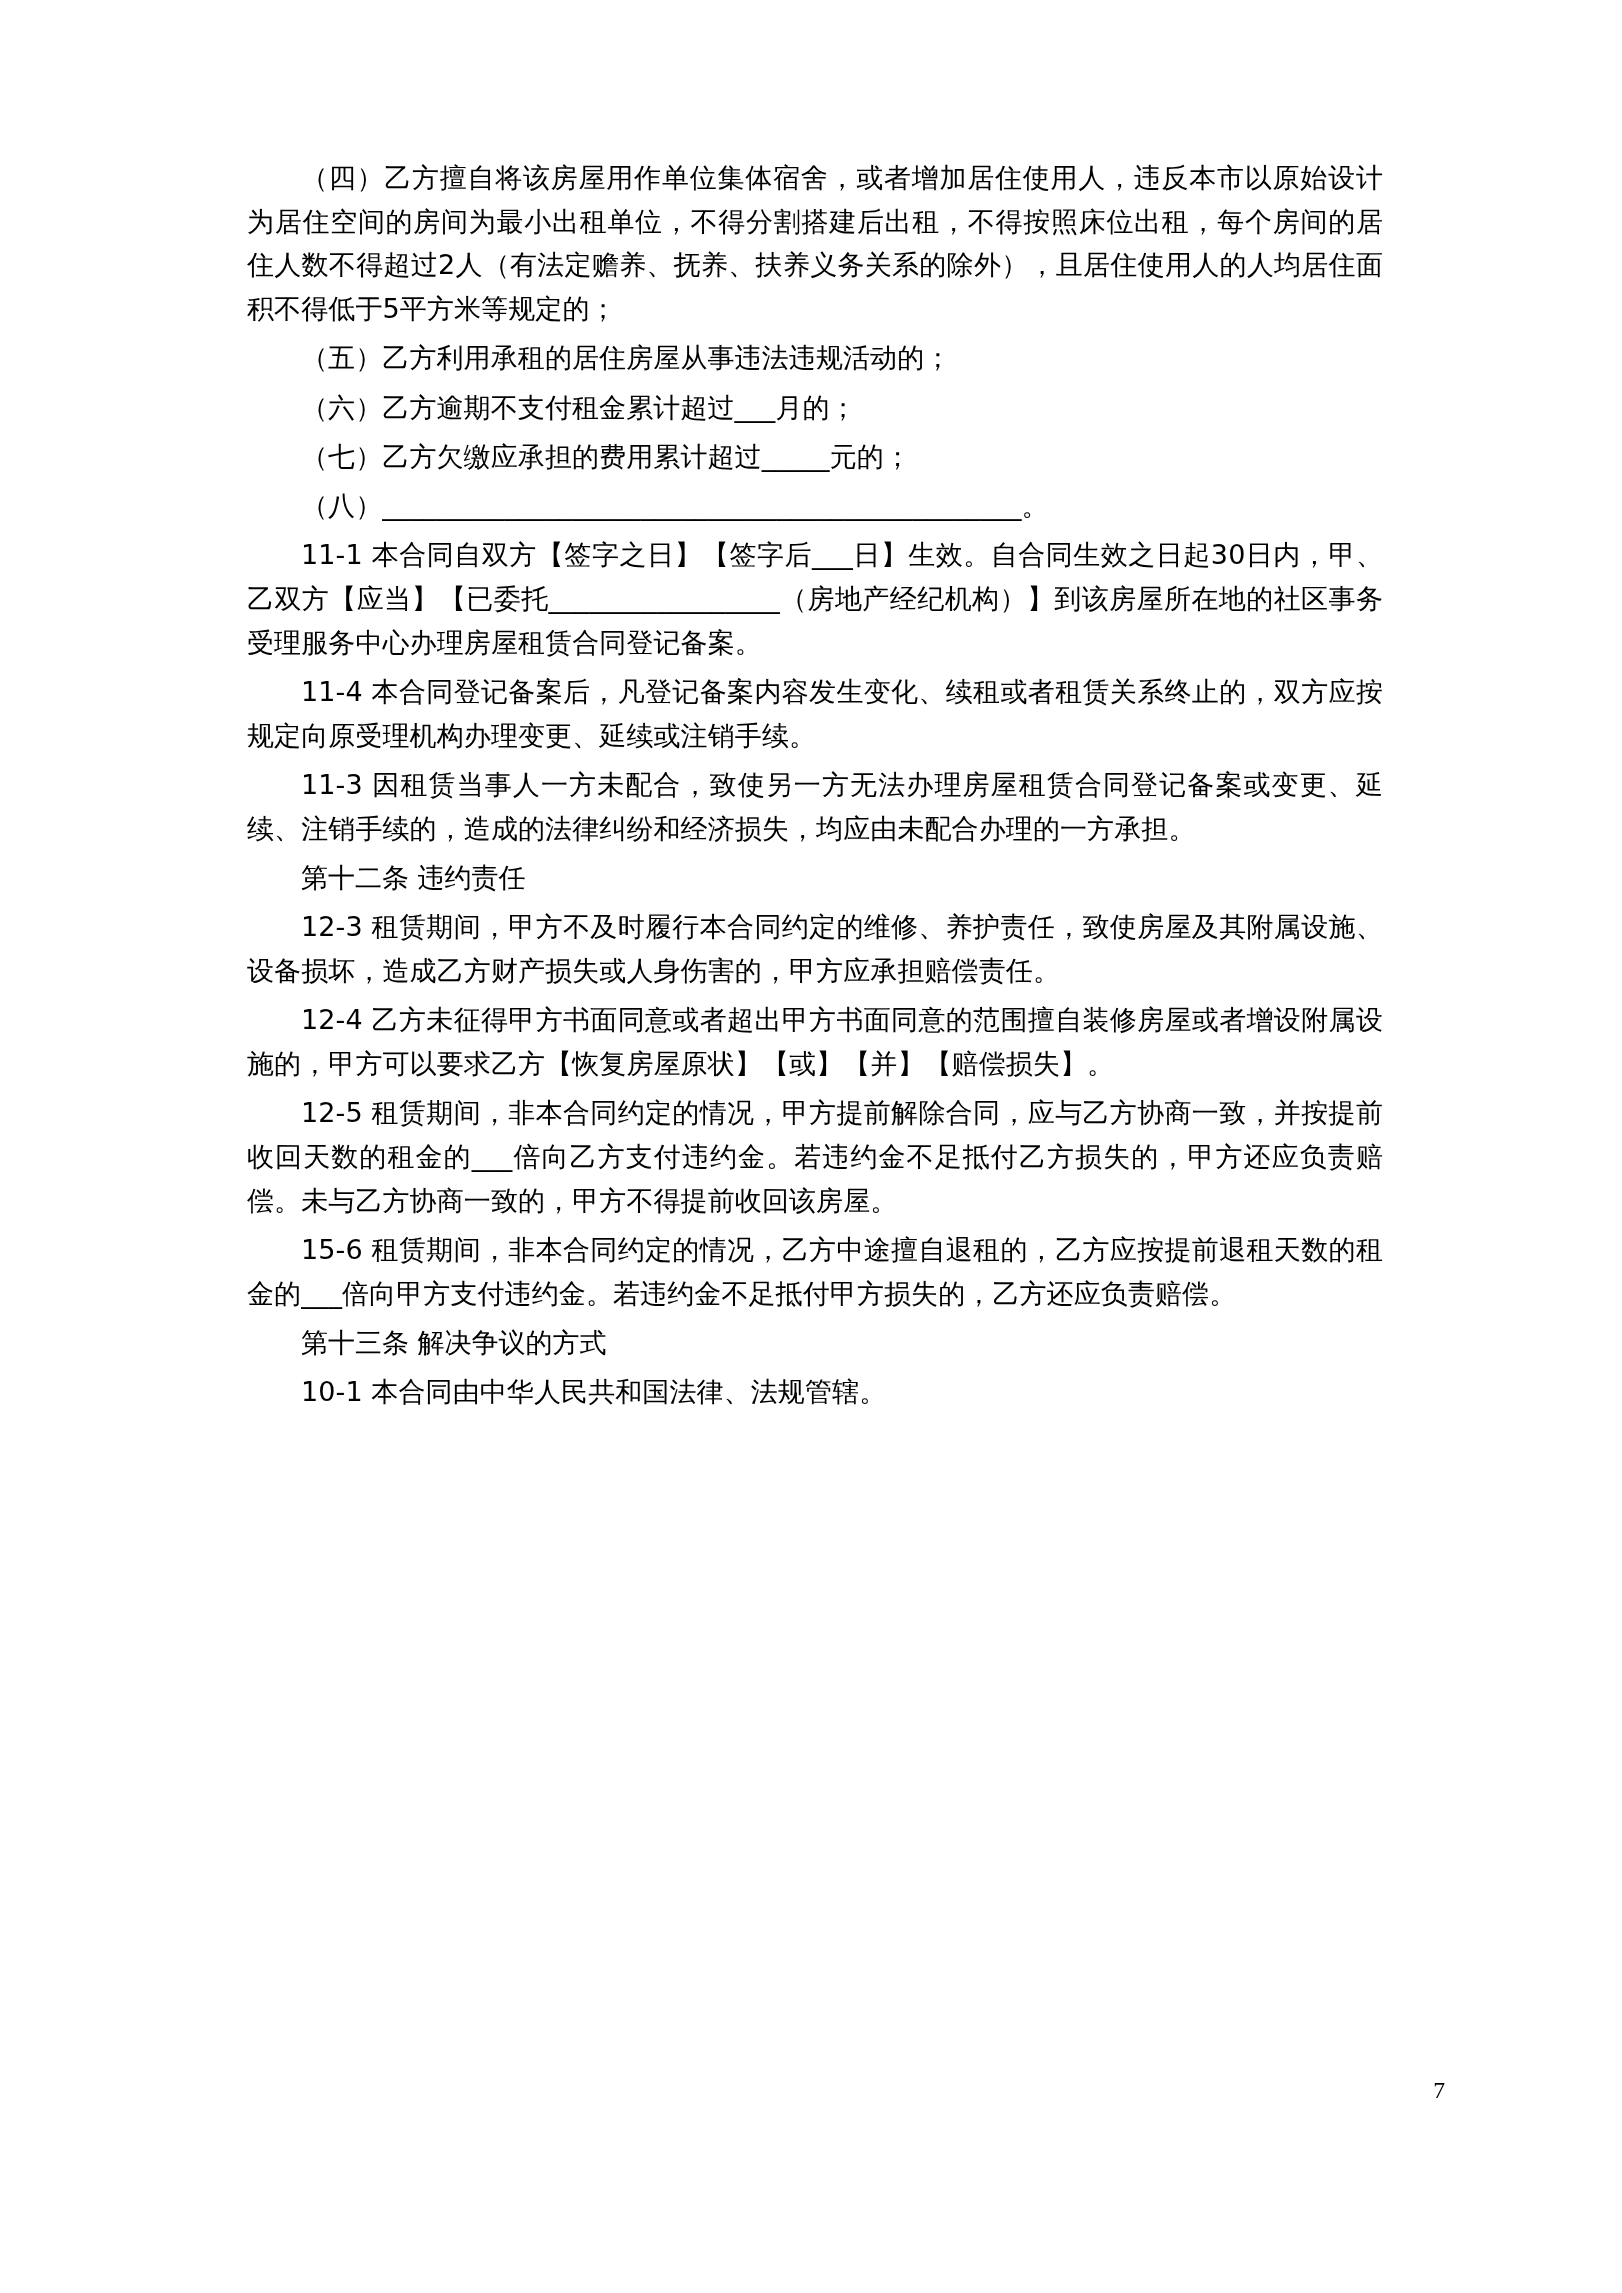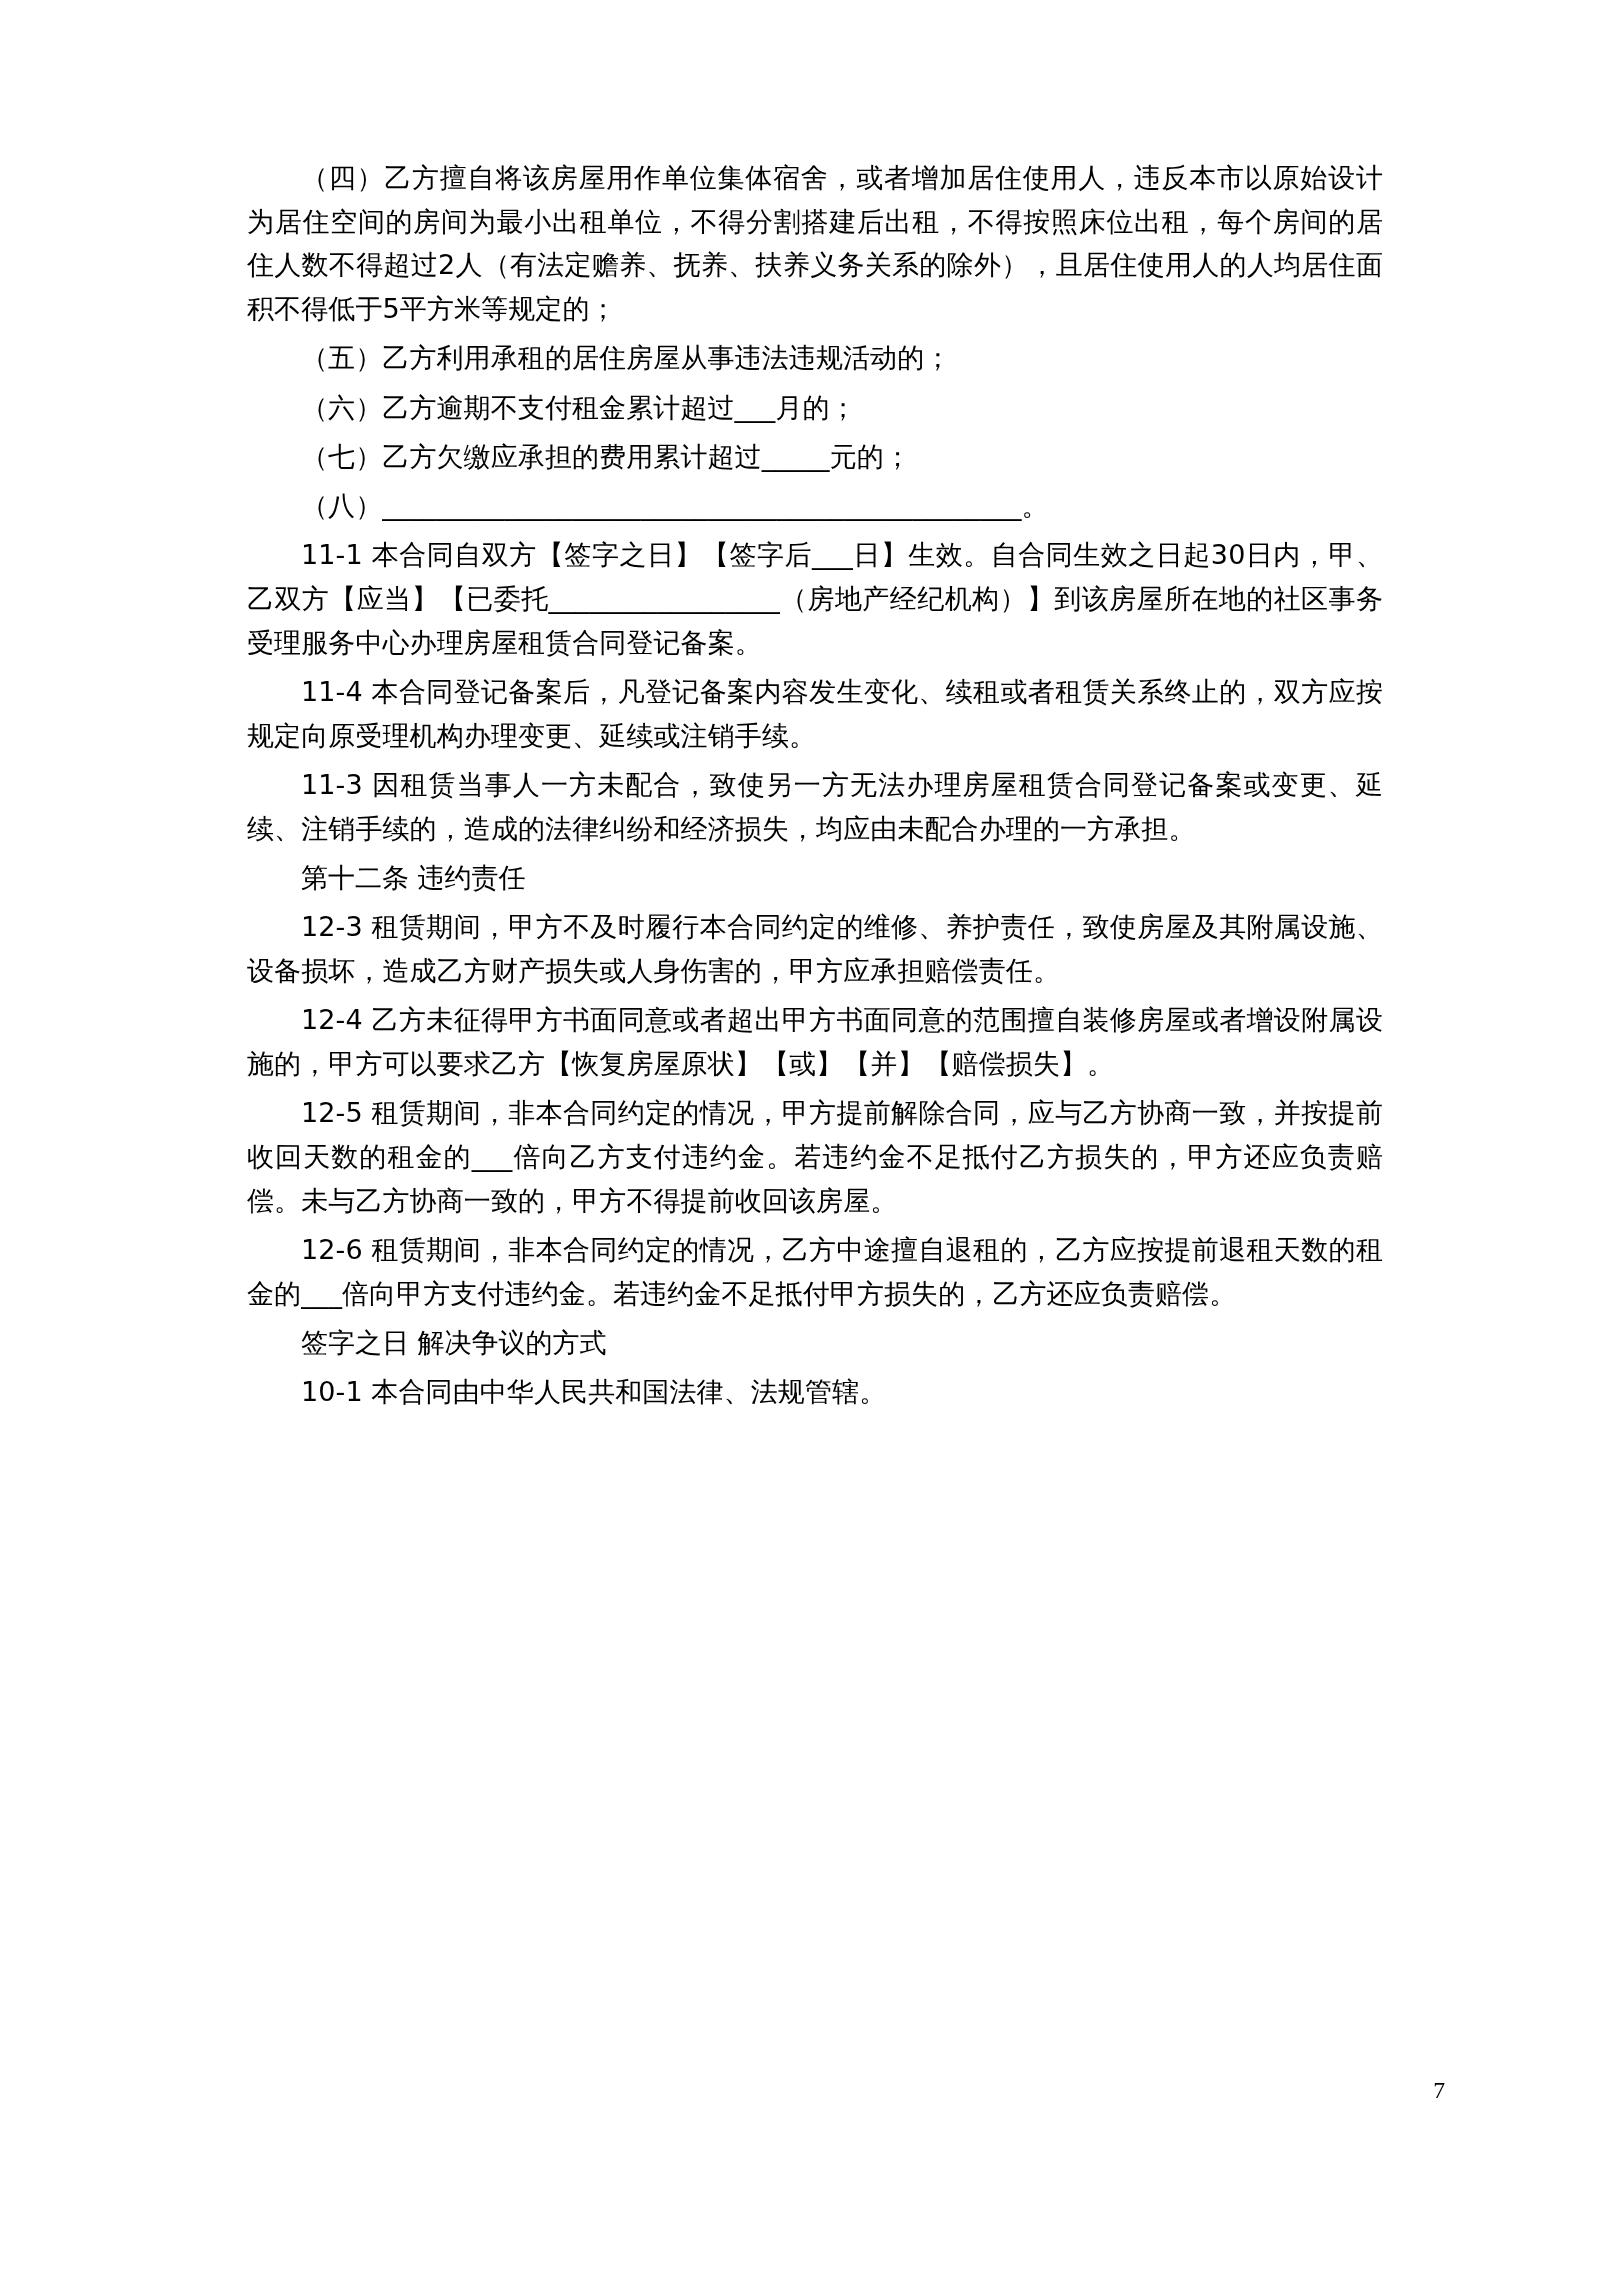--- a/index.html
+++ b/index.html
@@ -76,23 +76,23 @@
     <p class="heading">第十二条  违约责任</p>
 
 
 
     <p class="para indent">12‑3 租赁期间，甲方不及时履行本合同约定的维修、养护责任，致使房屋及其附属设施、设备损坏，造成乙方财产损失或人身伤害的，甲方应承担赔偿责任。</p>
 
     <p class="para indent">12‑4 乙方未征得甲方书面同意或者超出甲方书面同意的范围擅自装修房屋或者增设附属设施的，甲方可以要求乙方【恢复房屋原状】【或】【并】【赔偿损失】。</p>
 
     <p class="para indent">12‑5 租赁期间，非本合同约定的情况，甲方提前解除合同，应与乙方协商一致，并按提前收回天数的租金的___倍向乙方支付违约金。若违约金不足抵付乙方损失的，甲方还应负责赔偿。未与乙方协商一致的，甲方不得提前收回该房屋。</p>
 
-    <p class="para indent">12‑6 租赁期间，非本合同约定的情况，乙方中途擅自退租的，乙方应按提前退租天数的租金的___倍向甲方支付违约金。若违约金不足抵付甲方损失的，乙方还应负责赔偿。</p>
+    <p class="para indent">15‑6 租赁期间，非本合同约定的情况，乙方中途擅自退租的，乙方应按提前退租天数的租金的___倍向甲方支付违约金。若违约金不足抵付甲方损失的，乙方还应负责赔偿。</p>
 
-    <p class="heading">签字之日  解决争议的方式</p>
+    <p class="heading">第十三条  解决争议的方式</p>
 
     <p class="para indent">10‑1 本合同由中华人民共和国法律、法规管辖。</p>
 
   </div>
 
   <div class="pagenum">7</div>
 
 </div>
 
 

